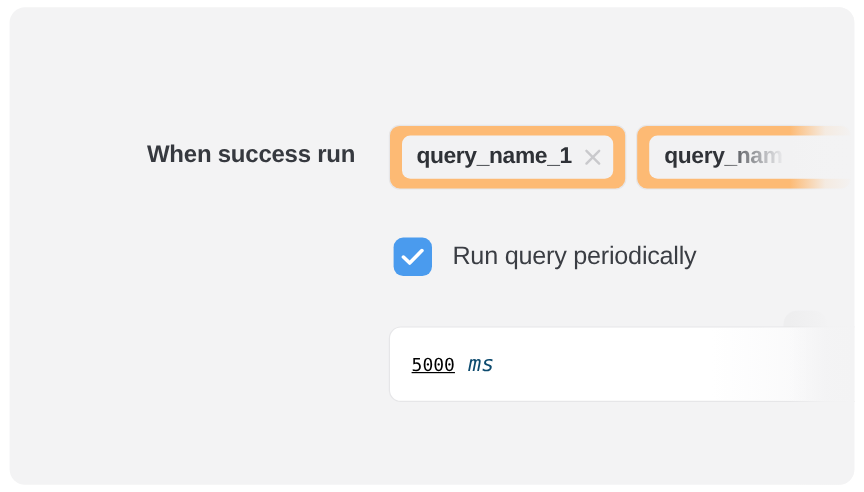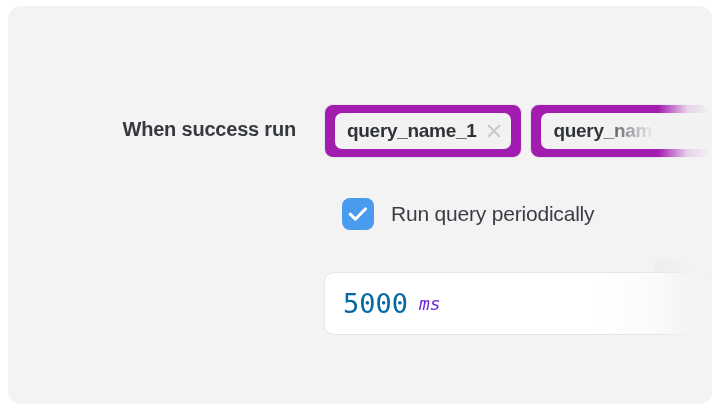--- a/index.html
+++ b/index.html
@@ -70,21 +70,21 @@
     top: -10px;
     width: 404px;
     height: 54px;
     display: flex;
     align-items: center;
     gap: 8px;
   }
 
   .tag-box {
     height: 54px;
-    background: #a21caf;
+    background: #fdba74;
     border: 1px solid #e6e6e8;
     border-radius: 9px;
     box-sizing: border-box;
     display: flex;
     align-items: center;
     padding: 0 10px;
     flex: 0 0 auto;
   }
 
   .chip {
@@ -152,21 +152,21 @@
     right: 0;
     top: 0;
     width: 54px;
     height: 398px;
     background: linear-gradient(to right, rgba(243,243,244,0) 0%, rgba(243,243,244,0.85) 55%, rgba(243,243,244,1) 100%);
     pointer-events: none;
   }
 
   
   .row-periodic {
-    left: 334px;
+    left: 320px;
     top: 192px;
     height: 32px;
     display: flex;
     align-items: center;
     gap: 17px;
   }
 
   .checkbox {
     width: 32px;
     height: 32px;
@@ -227,29 +227,30 @@
     right: 0;
     top: 0;
     width: 130px;
     height: 100%;
     background: linear-gradient(to right, rgba(255,255,255,0) 0%, rgba(248,248,249,0.9) 70%, rgba(244,244,245,1) 100%);
     pointer-events: none;
   }
 
   .number-value {
     font-family: "DejaVu Sans Mono", monospace;
-    font-size: 27px;
-    color: #0369a1;
+    font-size: 15px;
+    color: #000000;
     letter-spacing: 0px;
+    text-decoration: underline;
   }
   .number-unit {
     font-family: "DejaVu Sans Mono", monospace;
     font-size: 18px;
     font-style: italic;
-    color: #6d28d9;
+    color: #0c4a6e;
   }
 
   
   .ghost-bump {
     position: absolute;
     left: 645px;
     top: 253px;
     width: 36px;
     height: 22px;
     border-radius: 11px 11px 0 0;

